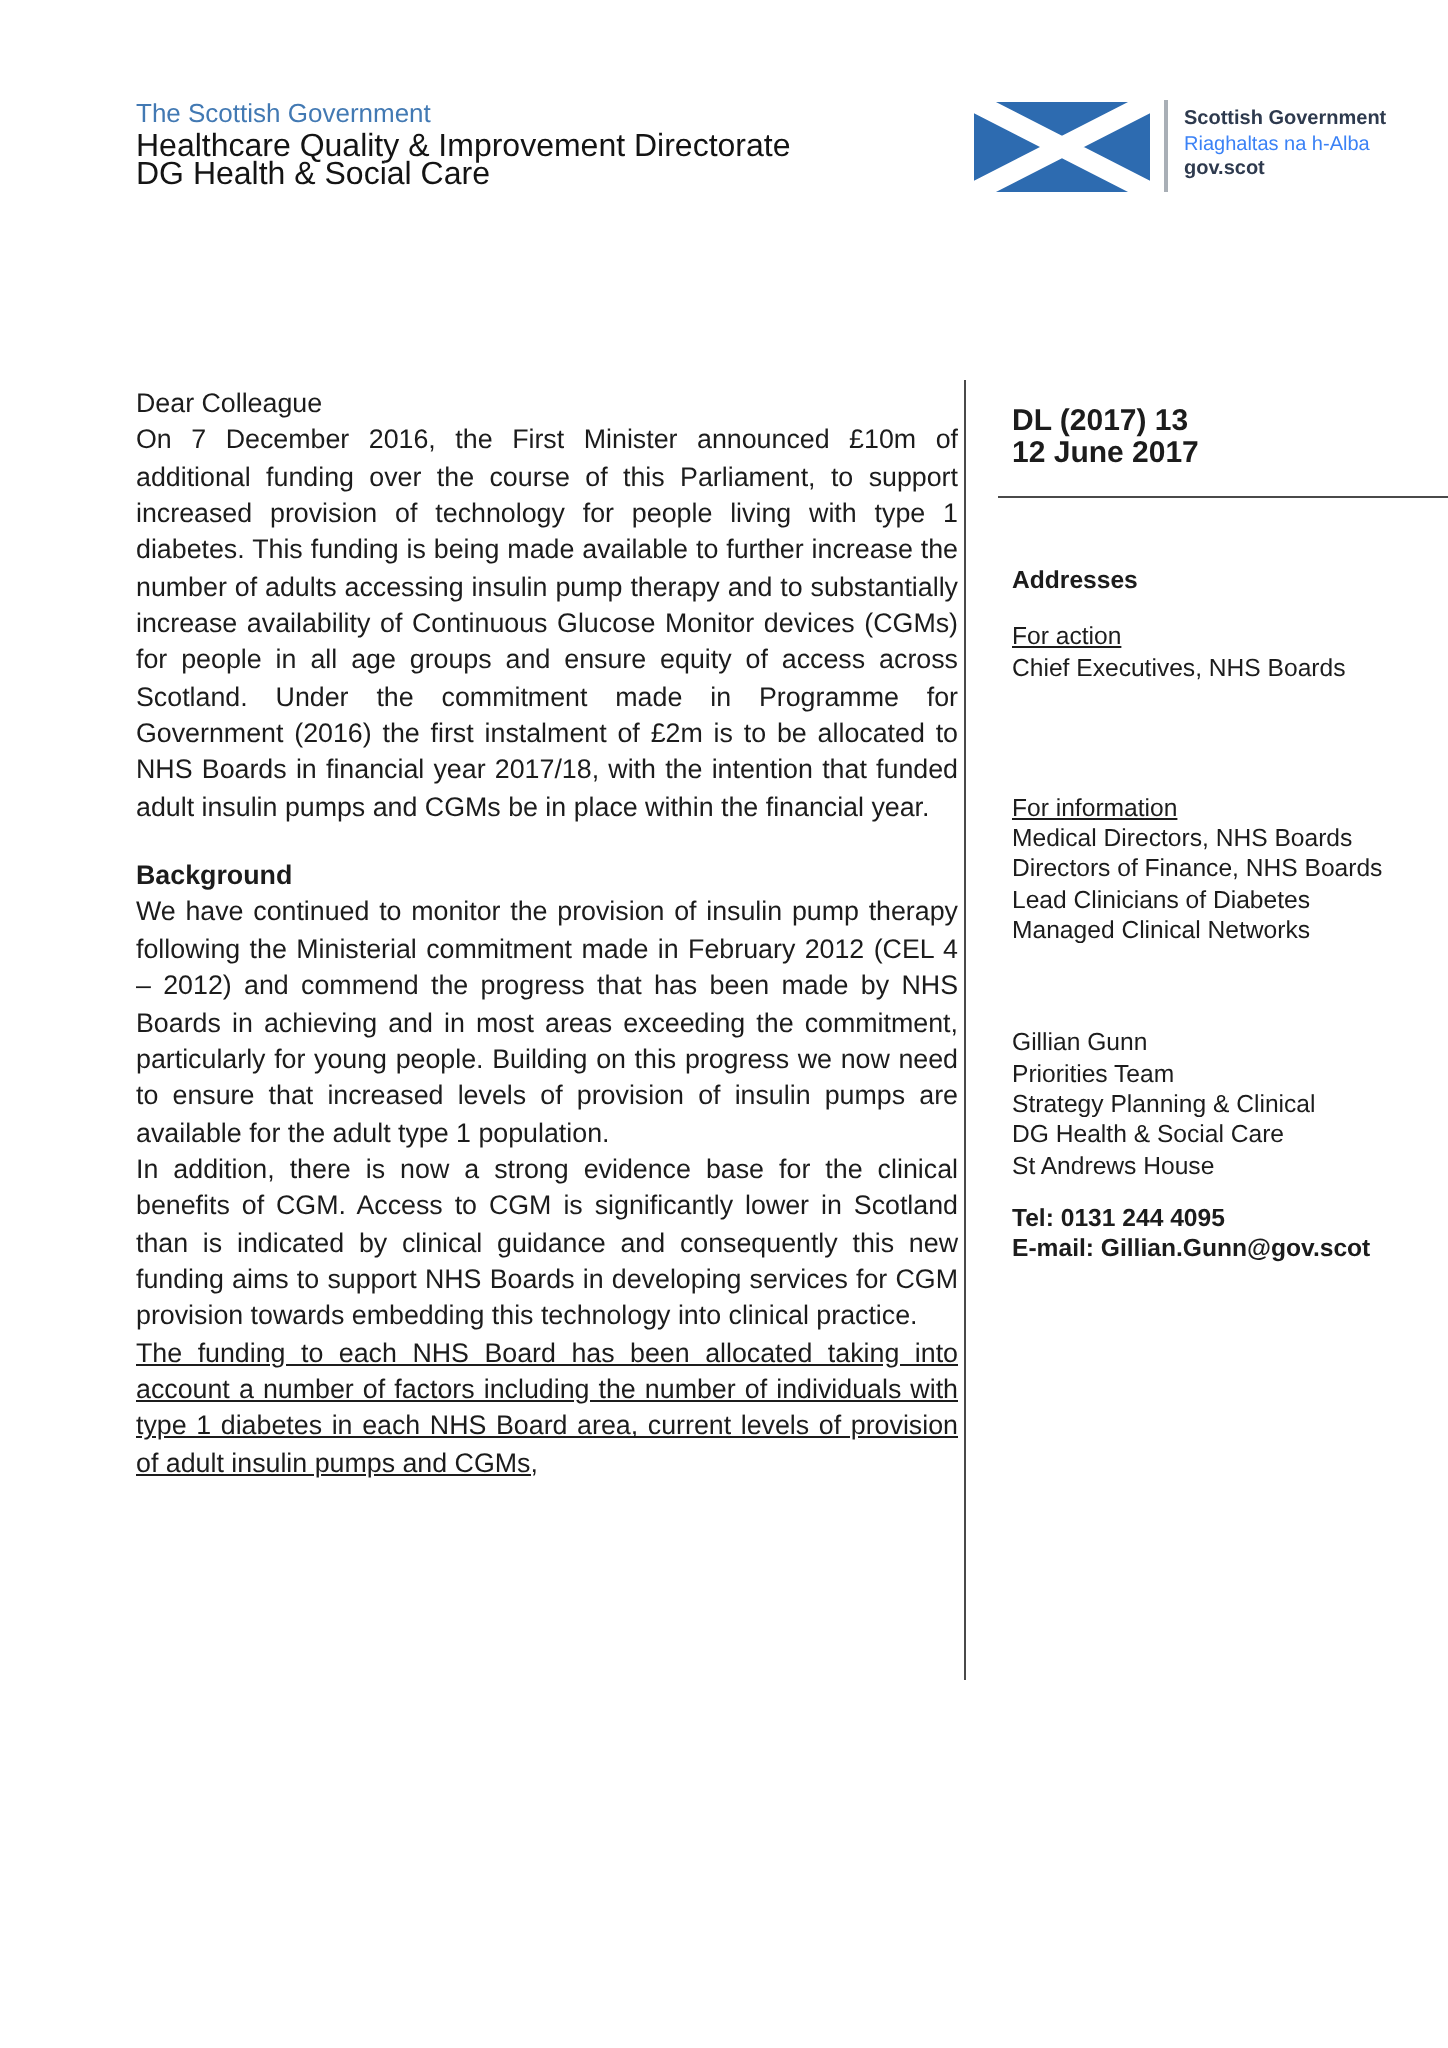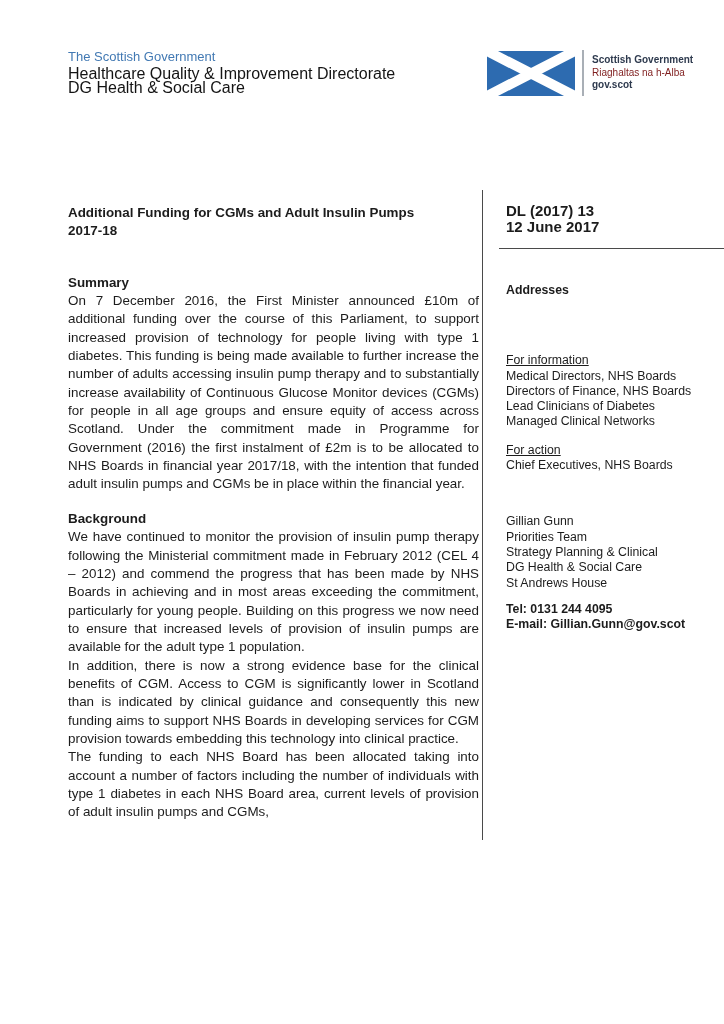--- a/index.html
+++ b/index.html
@@ -10,40 +10,40 @@
   
   .header-left{position:absolute;left:68px;top:49px;}
   .org{font-size:13px;line-height:15px;color:#4279b3;margin-bottom:3px;}
   .dept{font-size:16px;line-height:13.6px;color:#141414;}
   
   .logo{position:absolute;left:487px;top:50px;display:flex;align-items:center;}
   .logo-flag{display:block;}
   .logo-divider{width:2px;height:46px;background:#a9afb6;margin:0 8px 0 7px;}
   .logo-text{font-size:10px;line-height:12.4px;white-space:nowrap;}
   .logo-l1,.logo-l3{font-weight:bold;color:#2e3a4e;}
-  .logo-l2{color:#7f1d1d;}
+  .logo-l2{color:#3b82f6;}
   
   .vrule{position:absolute;left:482px;top:190px;width:1px;height:755px;background:#4a4a4a;}
   .hrule{height:1px;background:#4a4a4a;}
   .bottom-rule{position:absolute;left:499px;top:946px;width:225px;}
   
   .letter{
     position:absolute;left:68px;top:193px;width:411px;
     font-size:13.4px;line-height:18.35px;text-align:justify;color:#1c1c1c;
   }
   .letter p{margin:0;}
   .letter-title{font-weight:bold;margin-top:11px;}
   .tl{display:block;}
   .heading{font-weight:bold;}
   .mt-summary{margin-top:33px;}
   .mt-p1{margin-top:13px;}
   .mt-bg{margin-top:16px;}
   .mt-p2{margin-top:11px;}
   .mt-p3{margin-top:9px;}
-  .mt-p4{margin-top:10px;}
+  .mt-p4{margin-top:10px;text-decoration:underline;}
   
   .sidebar{position:absolute;left:499px;top:203px;width:225px;font-size:12.3px;line-height:15.3px;}
   .sb-ind{padding-left:7px;}
   .ref{font-weight:bold;font-size:15px;line-height:16px;}
   .sb-heading{font-weight:bold;}
   .underline{text-decoration:underline;}
   .mt-rule{margin-top:13px;}
   .mt-addr{margin-top:34px;}
   .mt-action{margin-top:13px;}
   .mt-info{margin-top:55px;}
@@ -72,52 +72,48 @@
     <div class="logo-text">
       <div class="logo-l1">Scottish Government</div>
       <div class="logo-l2">Riaghaltas na h-Alba</div>
       <div class="logo-l3">gov.scot</div>
     </div>
   </div>
 
   <div class="vrule"></div>
 
   <div class="letter">
-    <div class="letter-title">
-      <span class="tl">Additional Funding for CGMs and Adult Insulin Pumps</span>
-      <span class="tl">2017-18</span>
-    </div>
-    <div class="heading mt-summary">Summary</div>
+    <div class="salutation">Dear Colleague</div>
     <p class="mt-p1">On 7 December 2016, the First Minister announced £10m of additional funding over the course of this Parliament, to support increased provision of technology for people living with type 1 diabetes.  This funding is being made available to further increase the number of adults accessing insulin pump therapy and to substantially increase availability of Continuous Glucose Monitor devices (CGMs) for people in all age groups and ensure equity of access across Scotland. Under the commitment made in Programme for Government (2016) the first instalment of £2m is to be allocated to NHS Boards in financial year 2017/18, with the intention that funded adult insulin pumps and CGMs be in place within the financial year.</p>
     <div class="heading mt-bg">Background</div>
     <p class="mt-p2">We have continued to monitor the provision of insulin pump therapy following the Ministerial commitment made in February 2012 (CEL 4 – 2012) and commend the progress that has been made by NHS Boards in achieving and in most areas exceeding the commitment, particularly for young people. Building on this progress we now need to ensure that increased levels of provision of insulin pumps are available for the adult type 1 population.</p>
     <p class="mt-p3">In addition, there is now a strong evidence base for the clinical benefits of CGM. Access to CGM is significantly lower in Scotland than is indicated by clinical guidance and consequently this new funding aims to support NHS Boards in developing services for CGM provision towards embedding this technology into clinical practice.</p>
     <p class="mt-p4">The funding to each NHS Board has been allocated taking into account a number of factors including the number of individuals with type 1 diabetes in each NHS Board area, current levels of provision of adult insulin pumps and CGMs,</p>
   </div>
 
   <div class="sidebar">
     <div class="ref sb-ind">
       <div>DL (2017) 13</div>
       <div>12 June 2017</div>
     </div>
     <div class="hrule mt-rule"></div>
 
     <div class="sb-heading sb-ind mt-addr">Addresses</div>
 
+    <div class="sb-ind mt-action">
+      <div class="underline">For action</div>
+      <div>Chief Executives, NHS Boards</div>
+    </div>
+
     <div class="sb-ind mt-info">
       <div class="underline">For information</div>
       <div>Medical Directors, NHS Boards</div>
       <div>Directors of Finance, NHS Boards</div>
       <div>Lead Clinicians of Diabetes</div>
       <div>Managed Clinical Networks</div>
-    </div>
-
-    <div class="sb-ind mt-action">
-      <div class="underline">For action</div>
-      <div>Chief Executives, NHS Boards</div>
     </div>
 
     <div class="sb-ind mt-enq">
       <div>Gillian Gunn</div>
       <div>Priorities Team</div>
       <div>Strategy Planning &amp; Clinical</div>
       <div>DG Health &amp; Social Care</div>
       <div>St Andrews House</div>
     </div>
 

